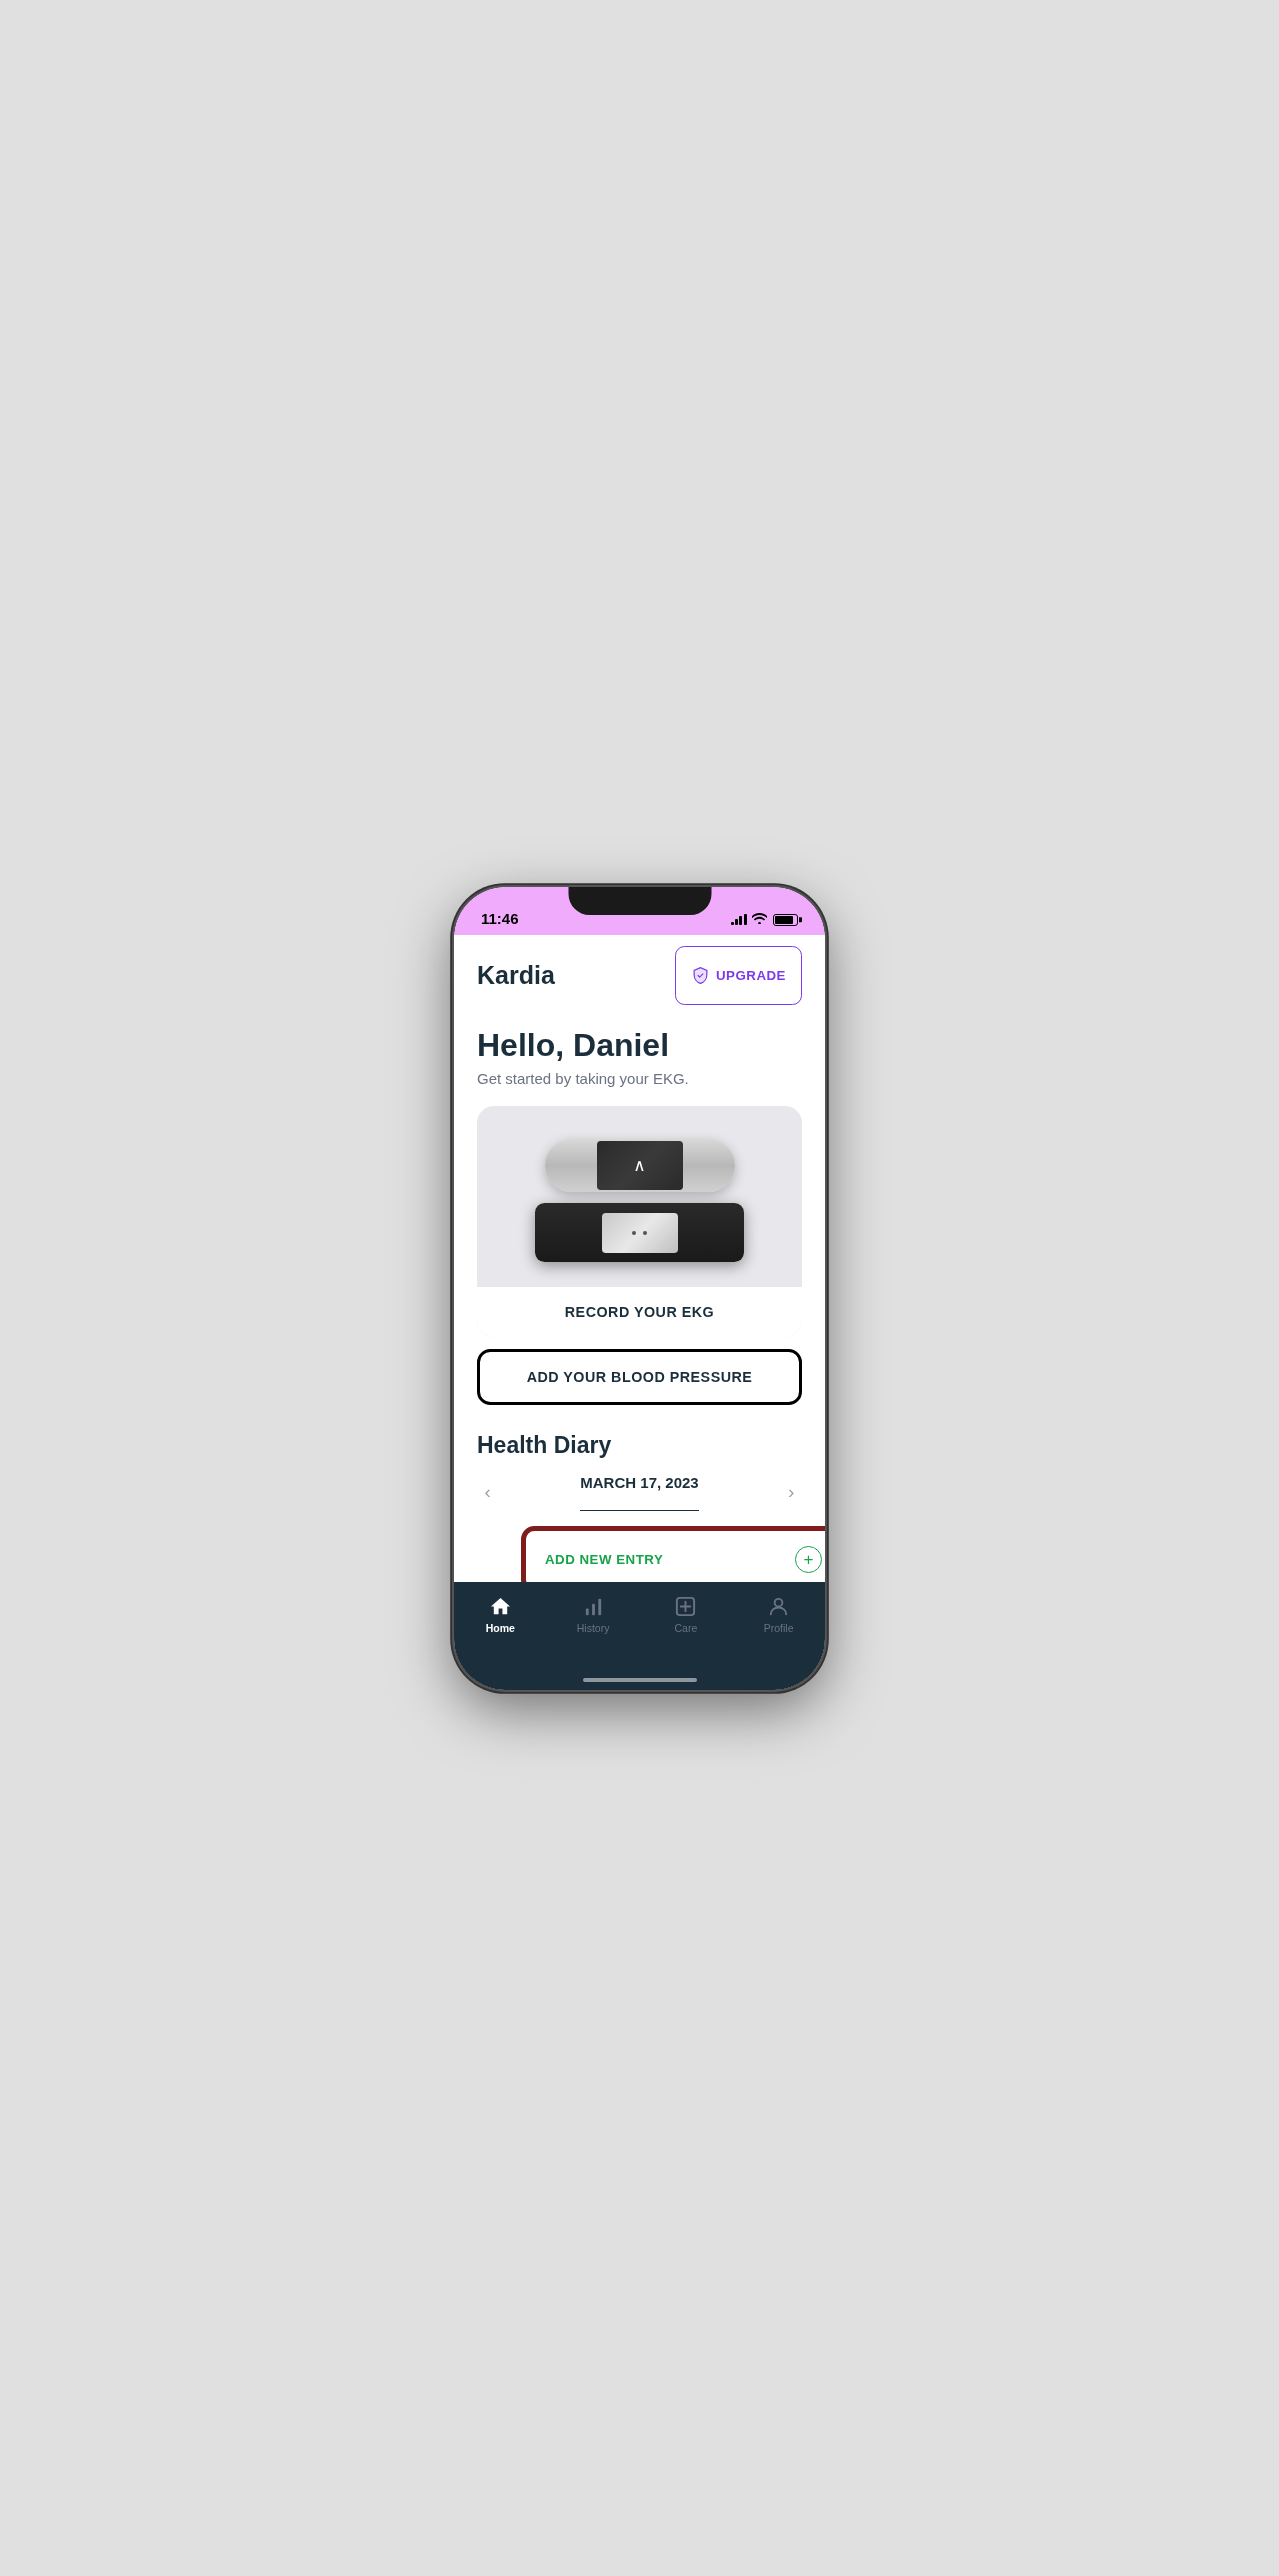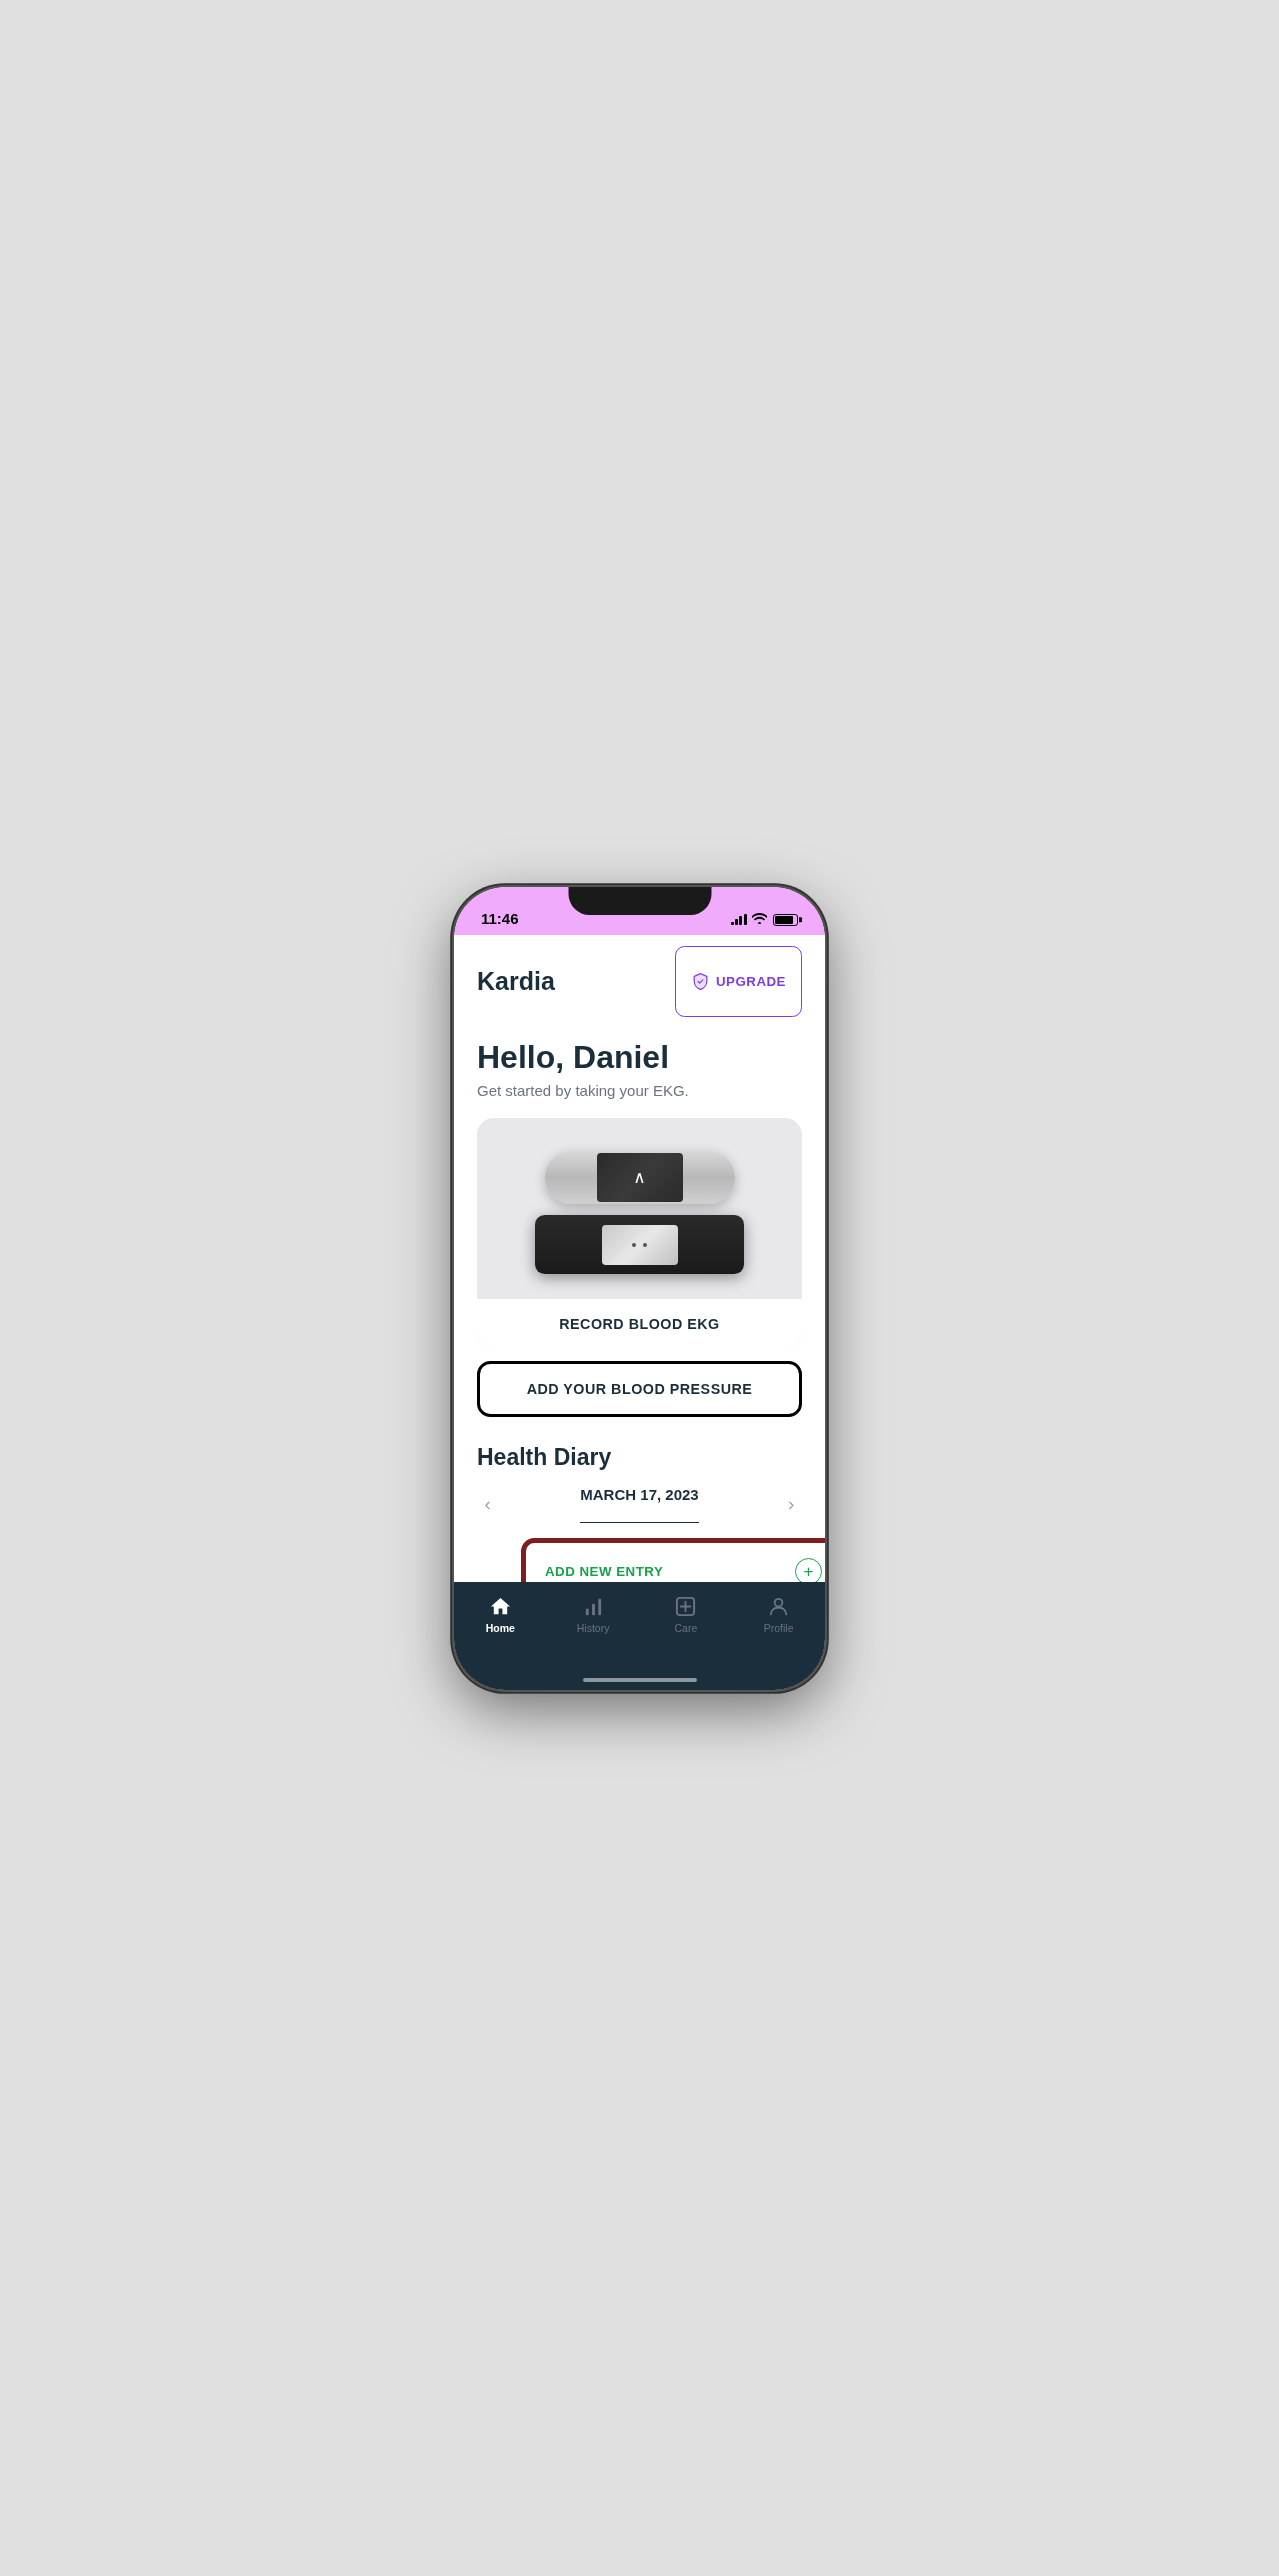--- a/index.html
+++ b/index.html
@@ -159,21 +159,21 @@
 
     .app-title {
       font-size: 25px;
       font-weight: 800;
       color: #1a2e3b;
     }
 
     .upgrade-btn {
       border: 1.9px solid #7c3aed;
       border-radius: 9.5px;
-      padding: 25px 15px;
+      padding: 19px 15px;
       background: white;
       display: flex;
       align-items: center;
       gap: 5.7px;
       cursor: pointer;
     }
 
     .upgrade-btn-label {
       font-size: 13.3px;
       font-weight: 700;
@@ -500,21 +500,21 @@
               </div>
             </div>
 
             <div class="device-bottom">
               <div class="device-bottom-center">
                 <div class="device-dot"></div>
                 <div class="device-dot"></div>
               </div>
             </div>
           </div>
-          <button class="record-ekg-btn">RECORD BLOOD EKG</button>
+          <button class="record-ekg-btn">RECORD YOUR EKG</button>
         </div>
 
         
         <button class="bp-btn">ADD YOUR BLOOD PRESSURE</button>
       </div>
 
       <div class="health-diary-section">
         <h2 class="health-diary-title">Health Diary</h2>
 
         <div class="date-nav">

